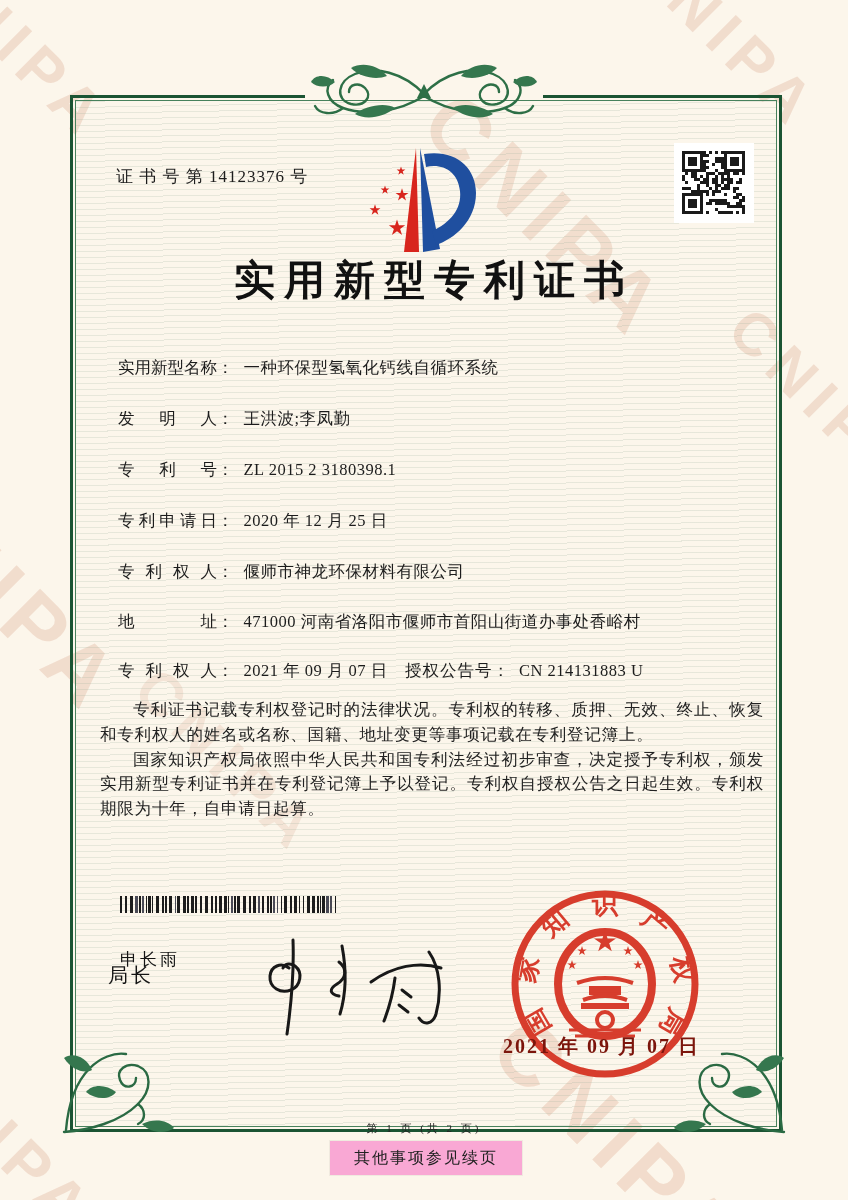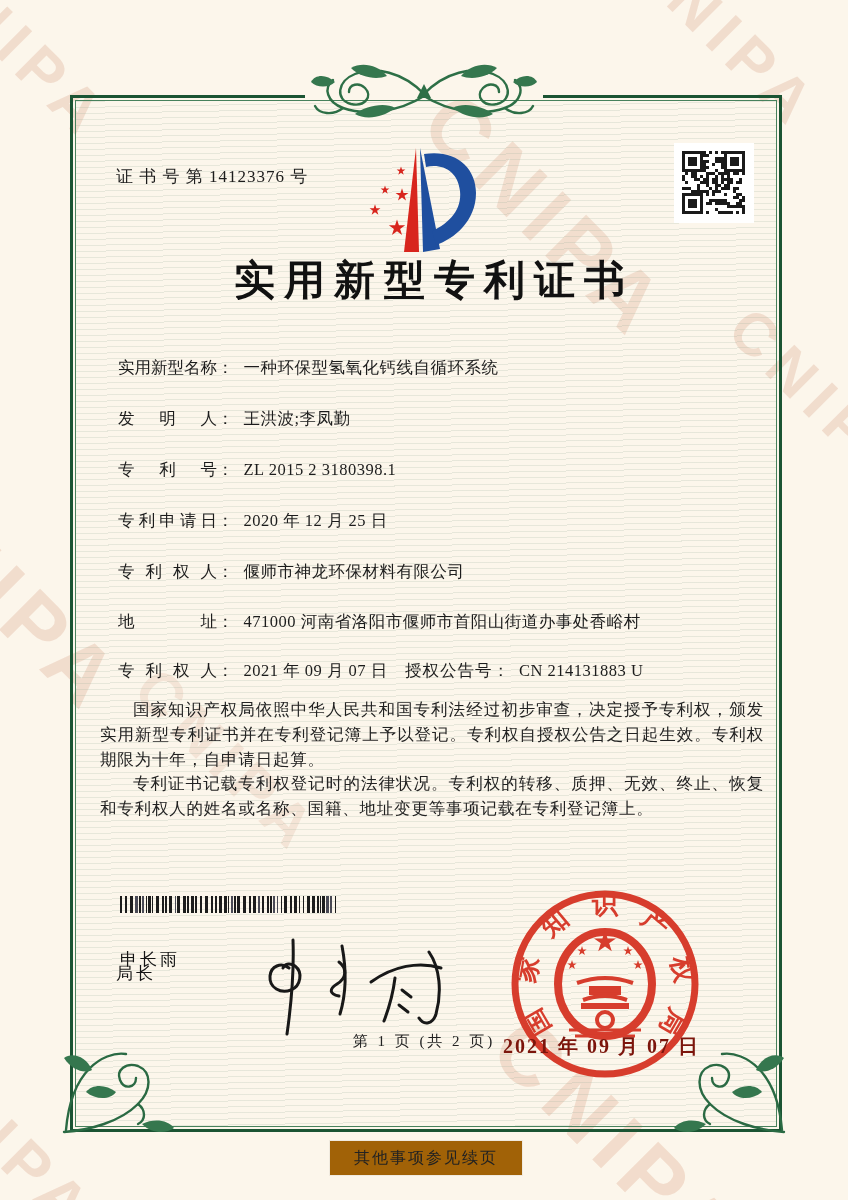--- a/index.html
+++ b/index.html
@@ -57,34 +57,34 @@
   .pair2{position:absolute;left:287px;top:0;}
   .pair2 .flabel2{letter-spacing:1px;text-align:right;}
   
   .body-text{
     position:absolute;left:100px;top:698px;width:664px;z-index:4;
     font-size:16.5px;line-height:24.8px;letter-spacing:.8px;text-align:justify;color:#222;
   }
   .body-text p{margin:0;text-indent:2em;}
   
   .barcode{position:absolute;left:120px;top:896px;z-index:4;}
-  .officer-title{position:absolute;left:116px;top:962px;font-family:"Liberation Sans","DejaVu Sans",sans-serif;
-      font-size:17px;letter-spacing:3px;color:#141414;z-index:4;}
+  .officer-title{position:absolute;left:108px;top:962px;font-family:"Liberation Sans","DejaVu Sans",sans-serif;
+      font-size:20px;letter-spacing:3px;color:#141414;z-index:4;}
   .officer-name{position:absolute;left:120px;top:948px;font-family:"Liberation Sans","DejaVu Sans",sans-serif;
       font-size:17px;letter-spacing:3px;color:#141414;z-index:4;}
   .signature{position:absolute;left:243px;top:928px;z-index:5;}
   .seal{position:absolute;left:505px;top:886px;z-index:5;opacity:.93;}
   .seal-date{
     position:absolute;left:503px;top:1033px;width:190px;z-index:6;
     color:#7c150c;font-size:20px;font-weight:700;letter-spacing:2px;white-space:nowrap;
   }
-  .page-info{position:absolute;left:0;right:0;top:1032px;text-align:center;
-      font-size:15px;letter-spacing:3px;color:#222;z-index:4;}
+  .page-info{position:absolute;left:0;right:0;top:1121px;text-align:center;
+      font-size:11px;letter-spacing:3px;color:#222;z-index:4;}
   .cont-box{
-    position:absolute;left:329px;top:1140px;width:192px;height:34px;background:#a16207;
+    position:absolute;left:329px;top:1140px;width:192px;height:34px;background:#f9a8d4;
     border:1px solid #f0eadf;z-index:4;text-align:center;line-height:34px;
     font-size:16px;letter-spacing:2px;color:#222;
   }
 </style>
 </head>
 <body>
 
 <div id="page">
 
   <span class="wm wm1">CNIPA</span>
@@ -320,22 +320,22 @@
     <span class="flabel">地址</span><span class="fcolon">：</span><span class="fvalue">471000 河南省洛阳市偃师市首阳山街道办事处香峪村</span>
   </div>
   <div class="frow" style="top:660px">
     <span class="flabel">专利权人</span><span class="fcolon">：</span><span class="fvalue">2021 年 09 月 07 日</span>
     <span class="pair2">
       <span class="flabel2">授权公告号</span><span class="fcolon">：</span><span class="fvalue">CN 214131883 U</span>
     </span>
   </div>
 
   <div class="body-text">
+    <p>专利证书记载专利权登记时的法律状况。专利权的转移、质押、无效、终止、恢复和专利权人的姓名或名称、国籍、地址变更等事项记载在专利登记簿上。</p>
     <p>国家知识产权局依照中华人民共和国专利法经过初步审查，决定授予专利权，颁发实用新型专利证书并在专利登记簿上予以登记。专利权自授权公告之日起生效。专利权期限为十年，自申请日起算。</p>
-    <p>专利证书记载专利权登记时的法律状况。专利权的转移、质押、无效、终止、恢复和专利权人的姓名或名称、国籍、地址变更等事项记载在专利登记簿上。</p>
   </div>
 
   <svg class="barcode" id="barcode-svg" width="216" height="17" viewBox="0 0 216 17">
       <rect x="0" y="0" width="2" height="17" fill="#1c1c1c"></rect>
       <rect x="5" y="0" width="2" height="17" fill="#1c1c1c"></rect>
       <rect x="10" y="0" width="3" height="17" fill="#1c1c1c"></rect>
       <rect x="15" y="0" width="3" height="17" fill="#4a4a55"></rect>
       <rect x="19" y="0" width="2" height="17" fill="#1c1c1c"></rect>
       <rect x="22" y="0" width="2" height="17" fill="#4a4a55"></rect>
       <rect x="26" y="0" width="1" height="17" fill="#1c1c1c"></rect>

